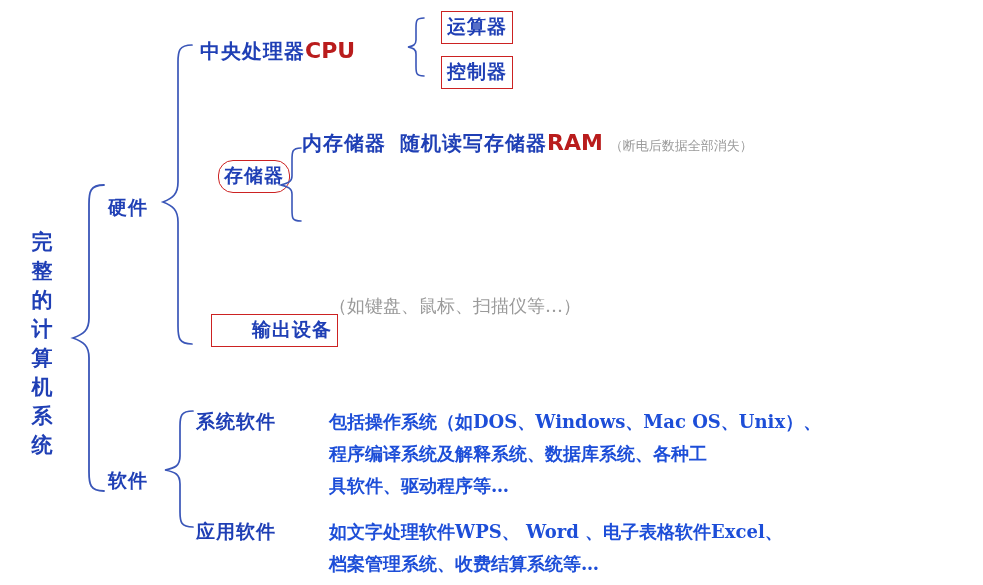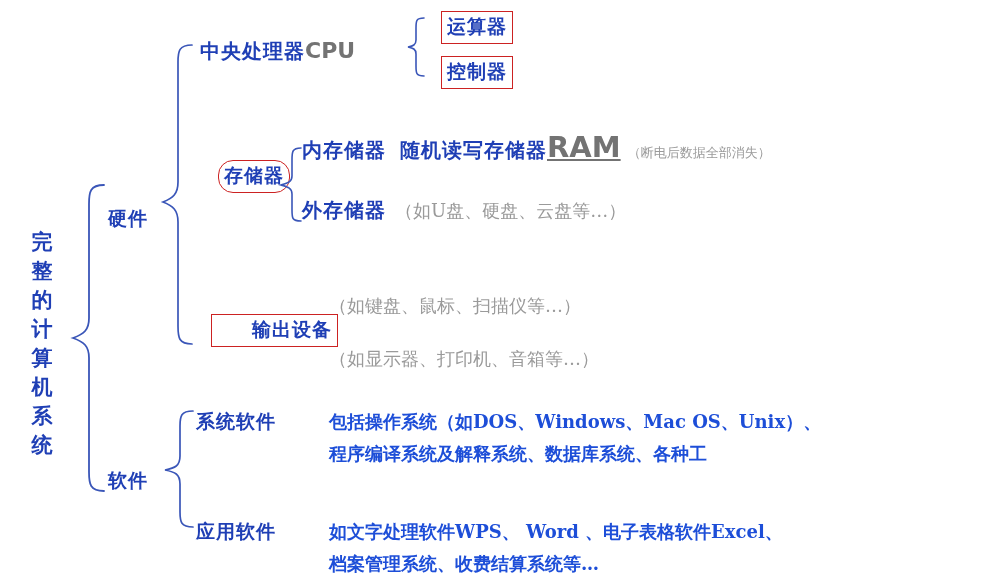--- a/index.html
+++ b/index.html
@@ -21,21 +21,21 @@
 
   
   .cn-blue {
     color: #1f3fb5;
     font-weight: bold;
     font-family: "DejaVu Sans", "Liberation Sans", sans-serif;
     letter-spacing: 1px;
     white-space: nowrap;
   }
   .cn-red {
-    color: #737373;
+    color: #b91c1c;
     font-weight: bold;
     font-family: "DejaVu Sans", "Liberation Sans", sans-serif;
     white-space: nowrap;
   }
   .cn-gray {
     color: #9a9a9a;
     font-family: "DejaVu Serif", "Liberation Serif", serif;
     white-space: nowrap;
     margin-top: 29px;
   }
@@ -91,21 +91,21 @@
     <span>算</span>
     <span>机</span>
     <span>系</span>
     <span>统</span>
   </div>
 
   <svg class="abs brace" style="left:68px; top:182px;" width="40" height="312" viewBox="0 0 40 312">
     <path d="M36 3 C22 3 21 10 21 22 L21 136 C21 148 16 152 5 156 C16 160 21 164 21 176 L21 290 C21 302 22 309 36 309" fill="none" stroke="#3a56b8" stroke-width="1.8" stroke-linecap="round"></path>
   </svg>
 
-  <div class="abs cn-blue lbl-19" style="left:108px; top:206px;">硬件</div>
+  <div class="abs cn-blue lbl-19" style="left:108px; top:195px;">硬件</div>
 
   <div class="abs cn-blue lbl-19" style="left:108px; top:468px;">软件</div>
 
   <svg class="abs brace" style="left:160px; top:42px;" width="36" height="306" viewBox="0 0 36 306">
     <path d="M32 3 C19 3 18 9 18 20 L18 140 C18 152 13 156 3 160 C13 164 18 168 18 180 L18 284 C18 296 19 302 32 302" fill="none" stroke="#3a56b8" stroke-width="1.7" stroke-linecap="round"></path>
   </svg>
 
   <div class="abs" style="left:200px; top:38px;">
     <span class="cn-blue lbl-20">中央处理器</span><span class="cn-red lbl-20" style="font-size:22px;">CPU</span>
   </div>
@@ -117,40 +117,37 @@
   <div class="abs boxed cn-blue lbl-19" style="left:423px; top:11px;">运算器</div>
   <div class="abs boxed cn-blue lbl-19" style="left:423px; top:56px;">控制器</div>
 
   <div class="abs boxed cn-blue lbl-19" style="left:200px; top:160px;border-radius:15px;">存储器</div>
 
   <svg class="abs brace" style="left:277px; top:146px;" width="26" height="78" viewBox="0 0 26 78">
     <path d="M24 2 C15 2 15 6 15 14 L15 30 C15 36 11 37 4 39 C11 41 15 42 15 48 L15 64 C15 72 15 75 24 75" fill="none" stroke="#3a56b8" stroke-width="1.6" stroke-linecap="round"></path>
   </svg>
 
   <div class="abs" style="left:302px; top:130px;">
-    <span class="cn-blue lbl-20">内存储器</span><span style="display:inline-block;width:14px;"></span><span class="cn-blue lbl-20">随机读写存储器</span><span class="cn-red" style="font-size:29px;text-decoration:underline;">RAM</span><span style="display:inline-block;width:7px;"></span><span class="cn-gray lbl-13">（断电后数据全部消失）</span>
+    <span class="cn-blue lbl-20">内存储器</span><span style="display:inline-block;width:14px;"></span><span class="cn-blue lbl-20">随机读写存储器</span><span class="cn-red" style="font-size:22px;">RAM</span><span style="display:inline-block;width:7px;"></span><span class="cn-gray lbl-13">（断电后数据全部消失）</span>
   </div>
 
-  <div class="abs" style="left:302px; top:197px;">
-    <span class="cn-blue lbl-20">外存储器</span><span style="display:inline-block;width:9px;"></span><span class="cn-gray lbl-18">（如U盘、硬盘、云盘等…）</span>
-  </div>
 
   <div class="abs cn-gray lbl-18" style="left:329px; top:265px;">（如键盘、鼠标、扫描仪等…）</div>
 
   <div class="abs boxed cn-blue lbl-19" style="left:193px; top:314px;padding-left:40px;">输出设备</div>
-  <div class="abs cn-gray lbl-18" style="left:329px; top:318px;">（如显示器、打印机、音箱等…）</div>
 
   <svg class="abs brace" style="left:162px; top:408px;" width="34" height="122" viewBox="0 0 34 122">
     <path d="M31 3 C19 3 18 8 18 18 L18 48 C18 58 13 60 3 62 C13 64 18 66 18 76 L18 104 C18 114 19 119 31 119" fill="none" stroke="#3a56b8" stroke-width="1.7" stroke-linecap="round"></path>
   </svg>
 
   <div class="abs cn-blue lbl-19" style="left:196px; top:409px;">系统软件</div>
   <div class="abs para" style="left:329px; top:406px; width:640px;">
     <div>包括操作系统（如DOS、Windows、Mac OS、Unix）、</div>
     <div>程序编译系统及解释系统、数据库系统、各种工</div>
+    <div>具软件、驱动程序等…</div>
   </div>
 
   <div class="abs cn-blue lbl-19" style="left:196px; top:519px;font-family:Liberation Mono, monospace;">应用软件</div>
   <div class="abs para" style="left:329px; top:516px; width:640px;">
     <div>如文字处理软件WPS、 Word 、电子表格软件Excel、</div>
     <div>档案管理系统、收费结算系统等…</div>
   </div>
 
 </div>
 

